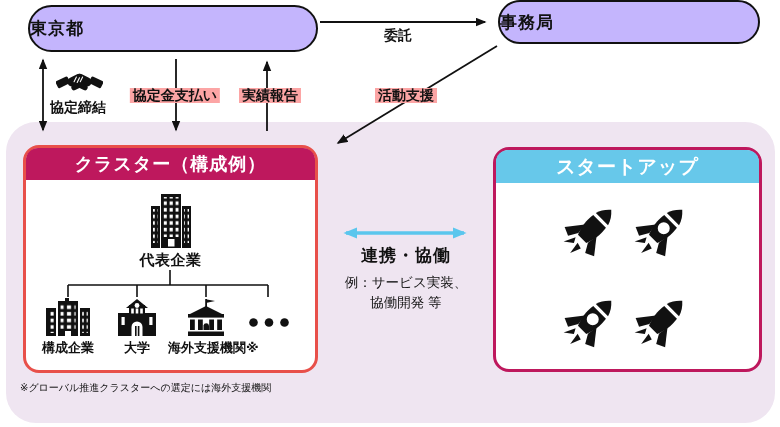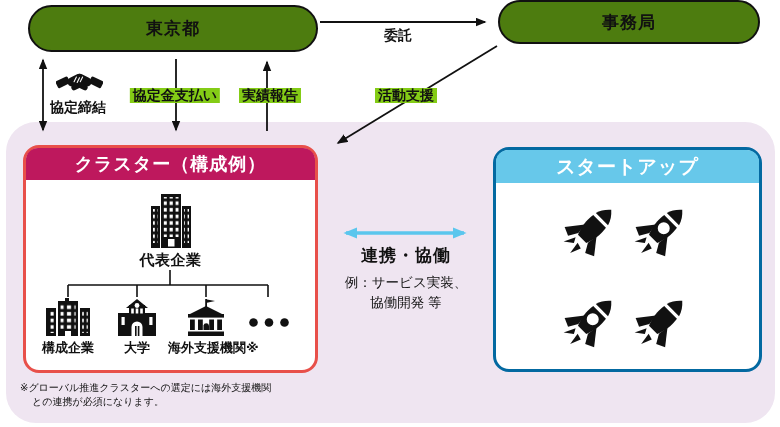--- a/index.html
+++ b/index.html
@@ -2,50 +2,50 @@
 <html><head>
 <meta charset="utf-8">
 <style>
   html,body{margin:0;padding:0;background:#fff;}
   .canvas{
     position:relative;width:780px;height:427px;overflow:hidden;background:#ffffff;
     font-family:"Liberation Sans","DejaVu Sans",sans-serif;color:#111;
   }
   
   .pill{
-    position:absolute;box-sizing:border-box;background:#4d7c0f;border:2.5px solid #111;
-    border-radius:26px;display:flex;align-items:center;justify-content:center;
+    position:absolute;box-sizing:border-box;background:#c4b5fd;border:2.5px solid #111;
+    border-radius:26px;display:flex;align-items:center;justify-content:flex-start;
     font-size:17px;font-weight:bold;letter-spacing:1px;z-index:4;
   }
   #tokyo-box{left:28px;top:5px;width:290px;height:47px;}
   #secretariat-box{left:498px;top:0;width:262px;height:44px;}
 
   
   .panel{
     position:absolute;left:6px;top:122px;width:769px;height:301px;
     background:#EFE5F1;border-radius:30px;z-index:1;
   }
 
   
   .overlay{position:absolute;left:0;top:0;z-index:3;pointer-events:none;}
 
   
   .flbl{position:absolute;font-size:14px;font-weight:bold;white-space:nowrap;z-index:4;line-height:1.1;}
-  .onwhite{background:#84cc16;padding:0 3px;}
+  .onwhite{background:#fca5a5;padding:0 3px;}
   #delegation-label{left:384px;top:28px;font-size:14px;}
   #agreement-label{left:50px;top:100px;}
   #payment-label{left:175px;top:88px;transform:translateX(-50%);}
   #report-label{left:270px;top:88px;transform:translateX(-50%);}
   #support-label{left:406px;top:88px;transform:translateX(-50%);}
   #handshake{position:absolute;left:56px;top:67px;width:47px;height:31px;z-index:4;}
 
   
   .card{position:absolute;box-sizing:border-box;background:#fff;border-radius:16px;z-index:2;}
   #cluster-card{left:23px;top:145px;width:295px;height:228px;border:3px solid #E8504A;}
-  #startup-card{left:493px;top:147px;width:269px;height:225px;border:3px solid #0369a1;text-align:center;}
+  #startup-card{left:493px;top:147px;width:269px;height:225px;border:3px solid #be185d;text-align:center;}
   .card-header{
     height:32px;display:flex;align-items:center;justify-content:center;
     color:#fff;font-size:18px;font-weight:bold;letter-spacing:1px;
     border-radius:12px 12px 0 0;
   }
   #cluster-card .card-header{background:#be185d;}
   #startup-card .card-header{background:#67C8EA;height:33px;font-size:19px;}
 
   
   .rep-wrap{position:absolute;left:0;right:0;top:46px;text-align:center;}
@@ -221,21 +221,20 @@
           <circle cx="21" cy="5.5" r="4.3" fill="#111"></circle>
           <circle cx="36.5" cy="5.5" r="4.3" fill="#111"></circle>
         </svg>
       </div>
       <div class="m-label"></div>
     </div>
   </div>
 
   <div class="footnote">
     <div class="fn1">※グローバル推進クラスターへの選定には海外支援機関</div>
-    <div class="fn2">との連携が必須になります。</div>
   </div>
 
   <div class="collab">
     <div class="collab-title">連携・協働</div>
     <div class="collab-ex">
       <div>例：サービス実装、</div>
       <div>協働開発 等</div>
     </div>
   </div>
 

